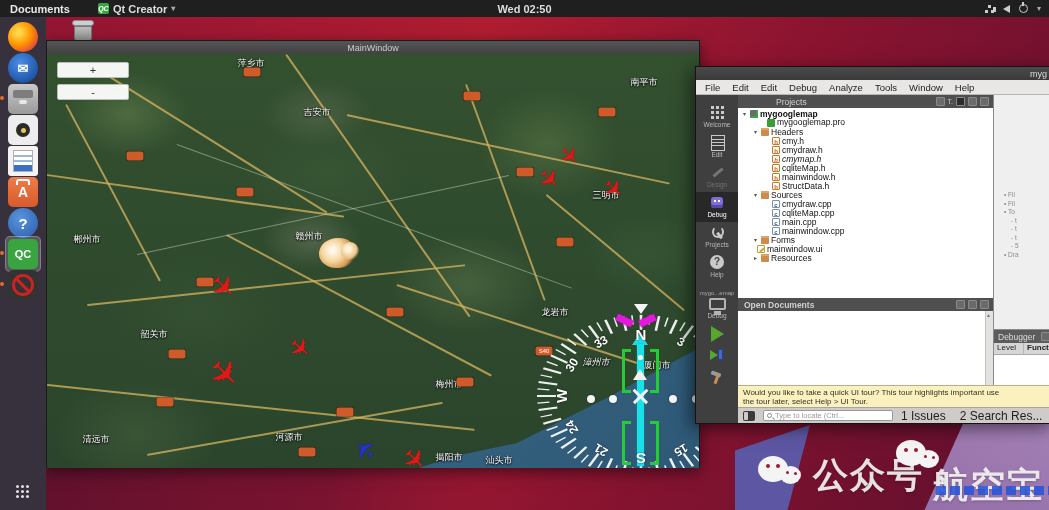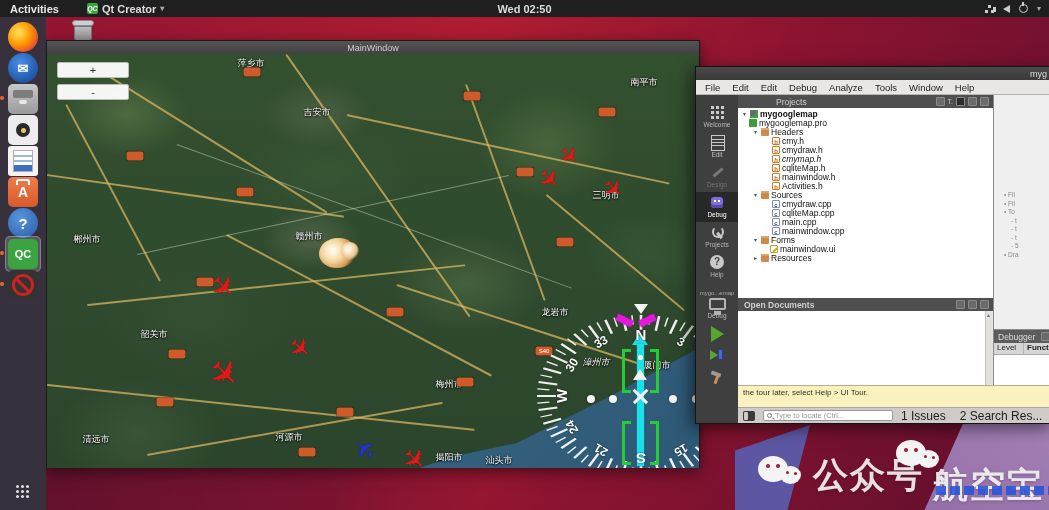--- a/index.html
+++ b/index.html
@@ -486,21 +486,21 @@
               <span class="ph-ico dark"></span>
               <span class="ph-ico"></span>
               <span class="ph-ico"></span>
             </div>
             <div class="tree" id="project-tree">
                 <div class="tree-row" style="padding-left: 3px;">
                   <span class="tr-arrow">▾</span>
                   <span class="ti ti-project"></span>
                   <span style="font-weight: bold;">mygooglemap</span>
                 </div>
-                <div class="tree-row" style="padding-left: 2px;">
+                <div class="tree-row" style="padding-left: 20px; align-items: flex-end;">
                   <span class="tr-arrow"></span>
                   <span class="ti ti-pro"></span>
                   <span>mygooglemap.pro</span>
                 </div>
                 <div class="tree-row" style="padding-left: 14px;">
                   <span class="tr-arrow">▾</span>
                   <span class="ti ti-folder"></span>
                   <span>Headers</span>
                 </div>
                 <div class="tree-row" style="padding-left: 25px;">
@@ -524,21 +524,21 @@
                   <span>cqliteMap.h</span>
                 </div>
                 <div class="tree-row" style="padding-left: 25px;">
                   <span class="tr-arrow"></span>
                   <span class="ti ti-h">h</span>
                   <span>mainwindow.h</span>
                 </div>
                 <div class="tree-row" style="padding-left: 25px;">
                   <span class="tr-arrow"></span>
                   <span class="ti ti-h">h</span>
-                  <span>Activities.h</span>
+                  <span>StructData.h</span>
                 </div>
                 <div class="tree-row" style="padding-left: 14px;">
                   <span class="tr-arrow">▾</span>
                   <span class="ti ti-folder"></span>
                   <span>Sources</span>
                 </div>
                 <div class="tree-row" style="padding-left: 25px;">
                   <span class="tr-arrow"></span>
                   <span class="ti ti-cpp">c</span>
                   <span>cmydraw.cpp</span>
@@ -556,21 +556,21 @@
                 <div class="tree-row" style="padding-left: 25px;">
                   <span class="tr-arrow"></span>
                   <span class="ti ti-cpp">c</span>
                   <span>mainwindow.cpp</span>
                 </div>
                 <div class="tree-row" style="padding-left: 14px;">
                   <span class="tr-arrow">▾</span>
                   <span class="ti ti-folder"></span>
                   <span>Forms</span>
                 </div>
-                <div class="tree-row" style="padding-left: 23px; align-items: center;">
+                <div class="tree-row" style="padding-left: 10px; align-items: center;">
                   <span class="tr-arrow"></span>
                   <span class="ti ti-ui"></span>
                   <span>mainwindow.ui</span>
                 </div>
                 <div class="tree-row" style="padding-left: 14px;">
                   <span class="tr-arrow">▸</span>
                   <span class="ti ti-folder"></span>
                   <span>Resources</span>
                 </div>
               </div>
@@ -602,40 +602,41 @@
               </div>
               <div class="dbg-cols">
                 <span class="dbg-col1">Level</span>
                 <span class="dbg-col2">Funct</span>
               </div>
               <div class="dbg-body"></div>
             </div>
           </div>
         </div>
         <div class="infobar">
+          <div>Would you like to take a quick UI tour? This tour highlights important use</div>
           <div>the tour later, select Help &gt; UI Tour.</div>
         </div>
         <div class="statusbar">
           <span class="st-toggle"></span>
           <span class="locator">
             <span class="loc-glass"></span>
             <span class="loc-text">Type to locate (Ctrl...</span>
           </span>
           <span id="status-panels" style="display:flex;gap:14px;">
               <span class="st-panel">1 Issues</span>
               <span class="st-panel">2 Search Res...</span>
               <span class="st-panel">3 Applic...</span>
             </span>
         </div>
       </div>
     </div>
   </div>
 
   <div class="topbar">
-    <span class="tb-activities">Activities</span>
+    <span class="tb-activities">Documents</span>
     <span class="tb-app">
       <i class="tb-qc-icon">QC</i>
       <span>Qt Creator</span>
       <span class="tb-caret">▾</span>
     </span>
     <span class="tb-clock">Wed 02:50</span>
     <span class="tb-right">
       <span class="tb-net"></span>
       <span class="tb-vol"></span>
       <span class="tb-pow"></span>

